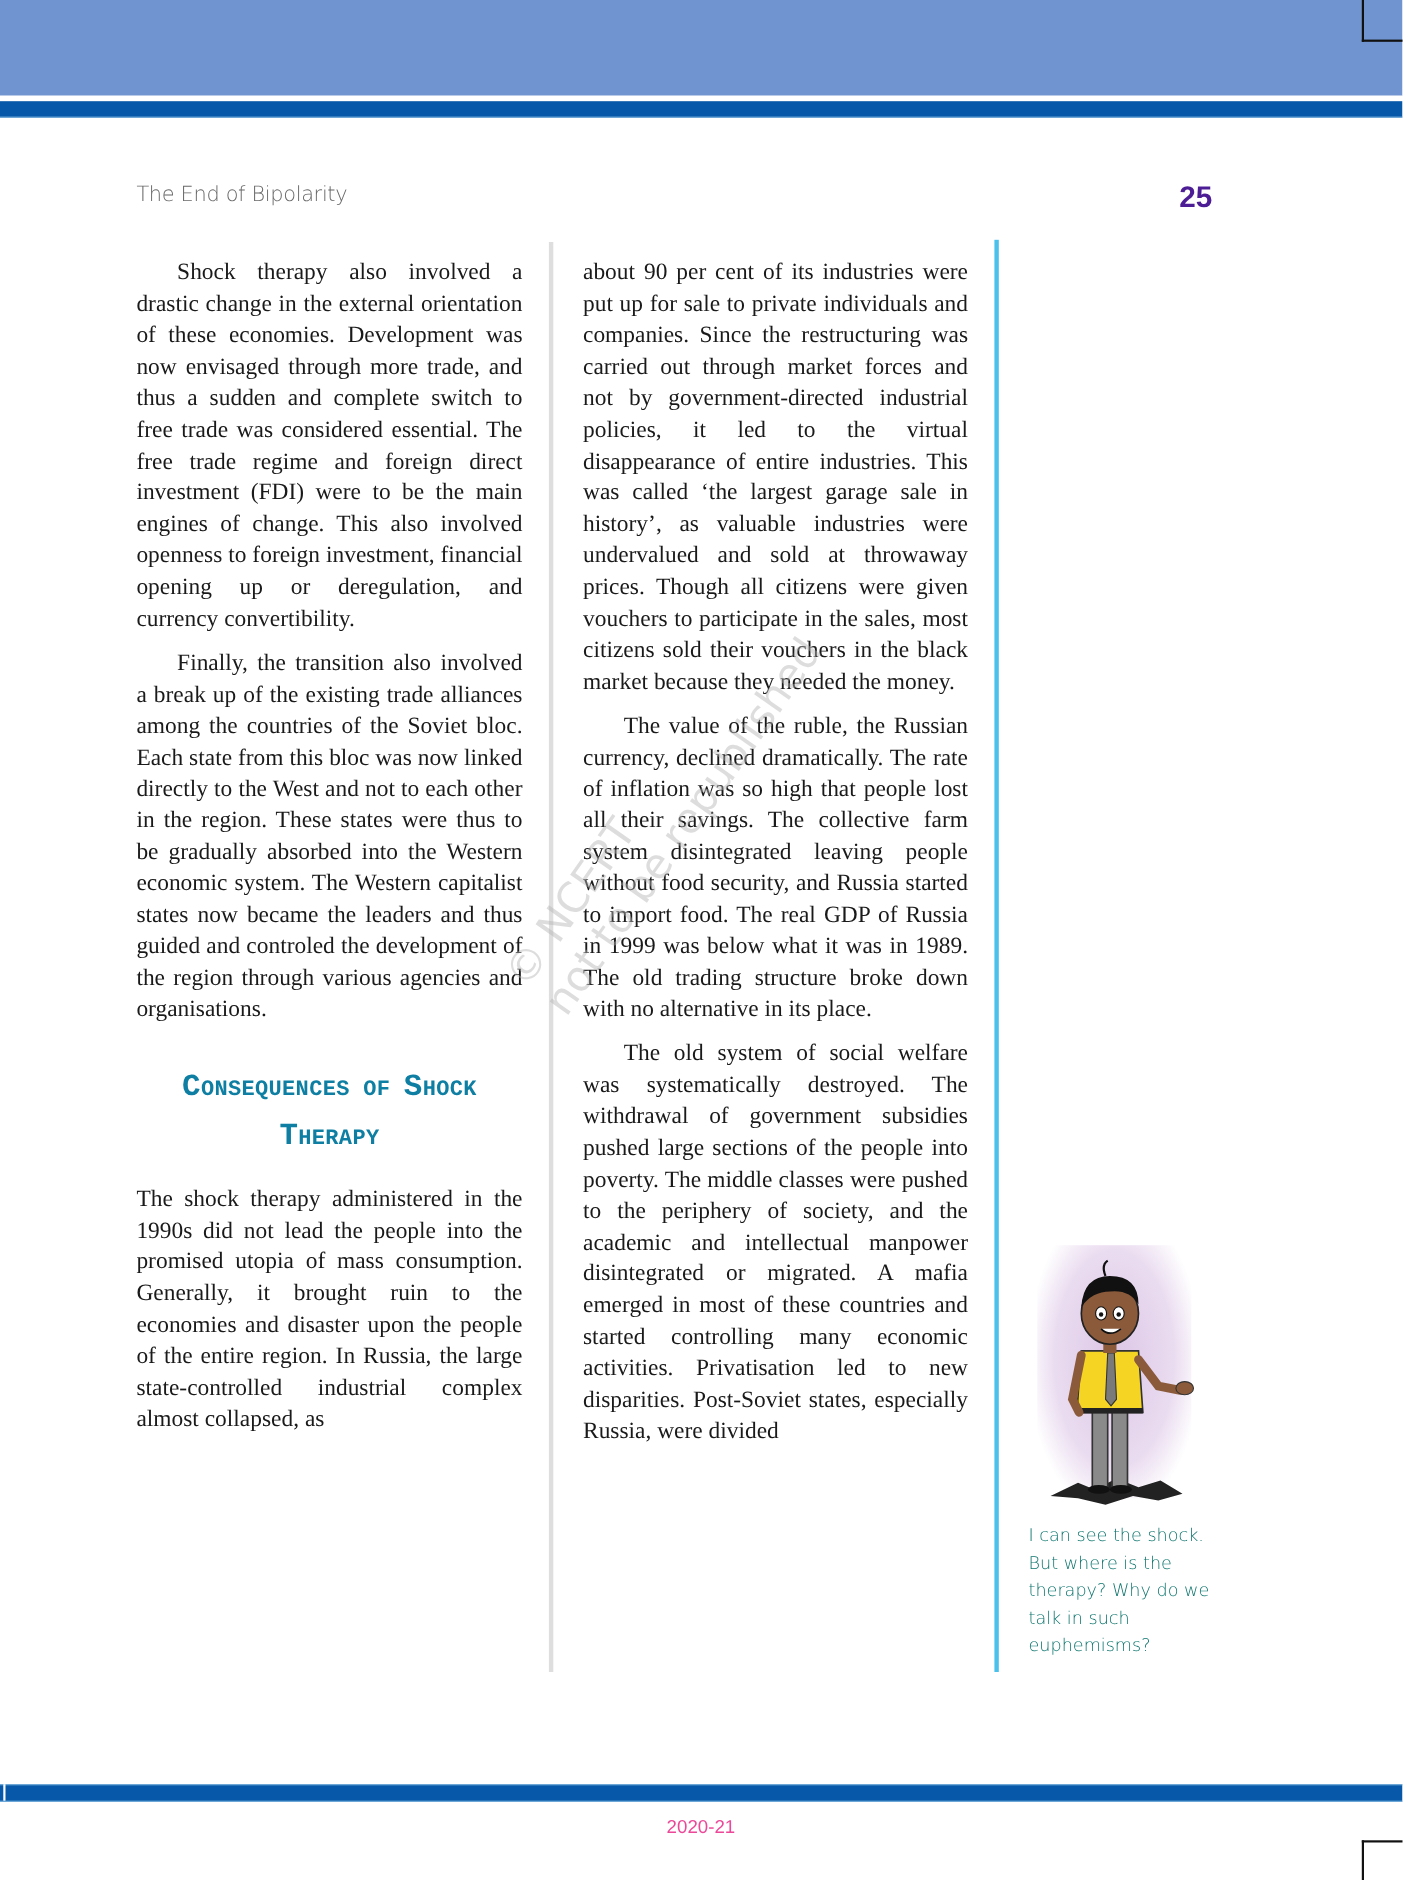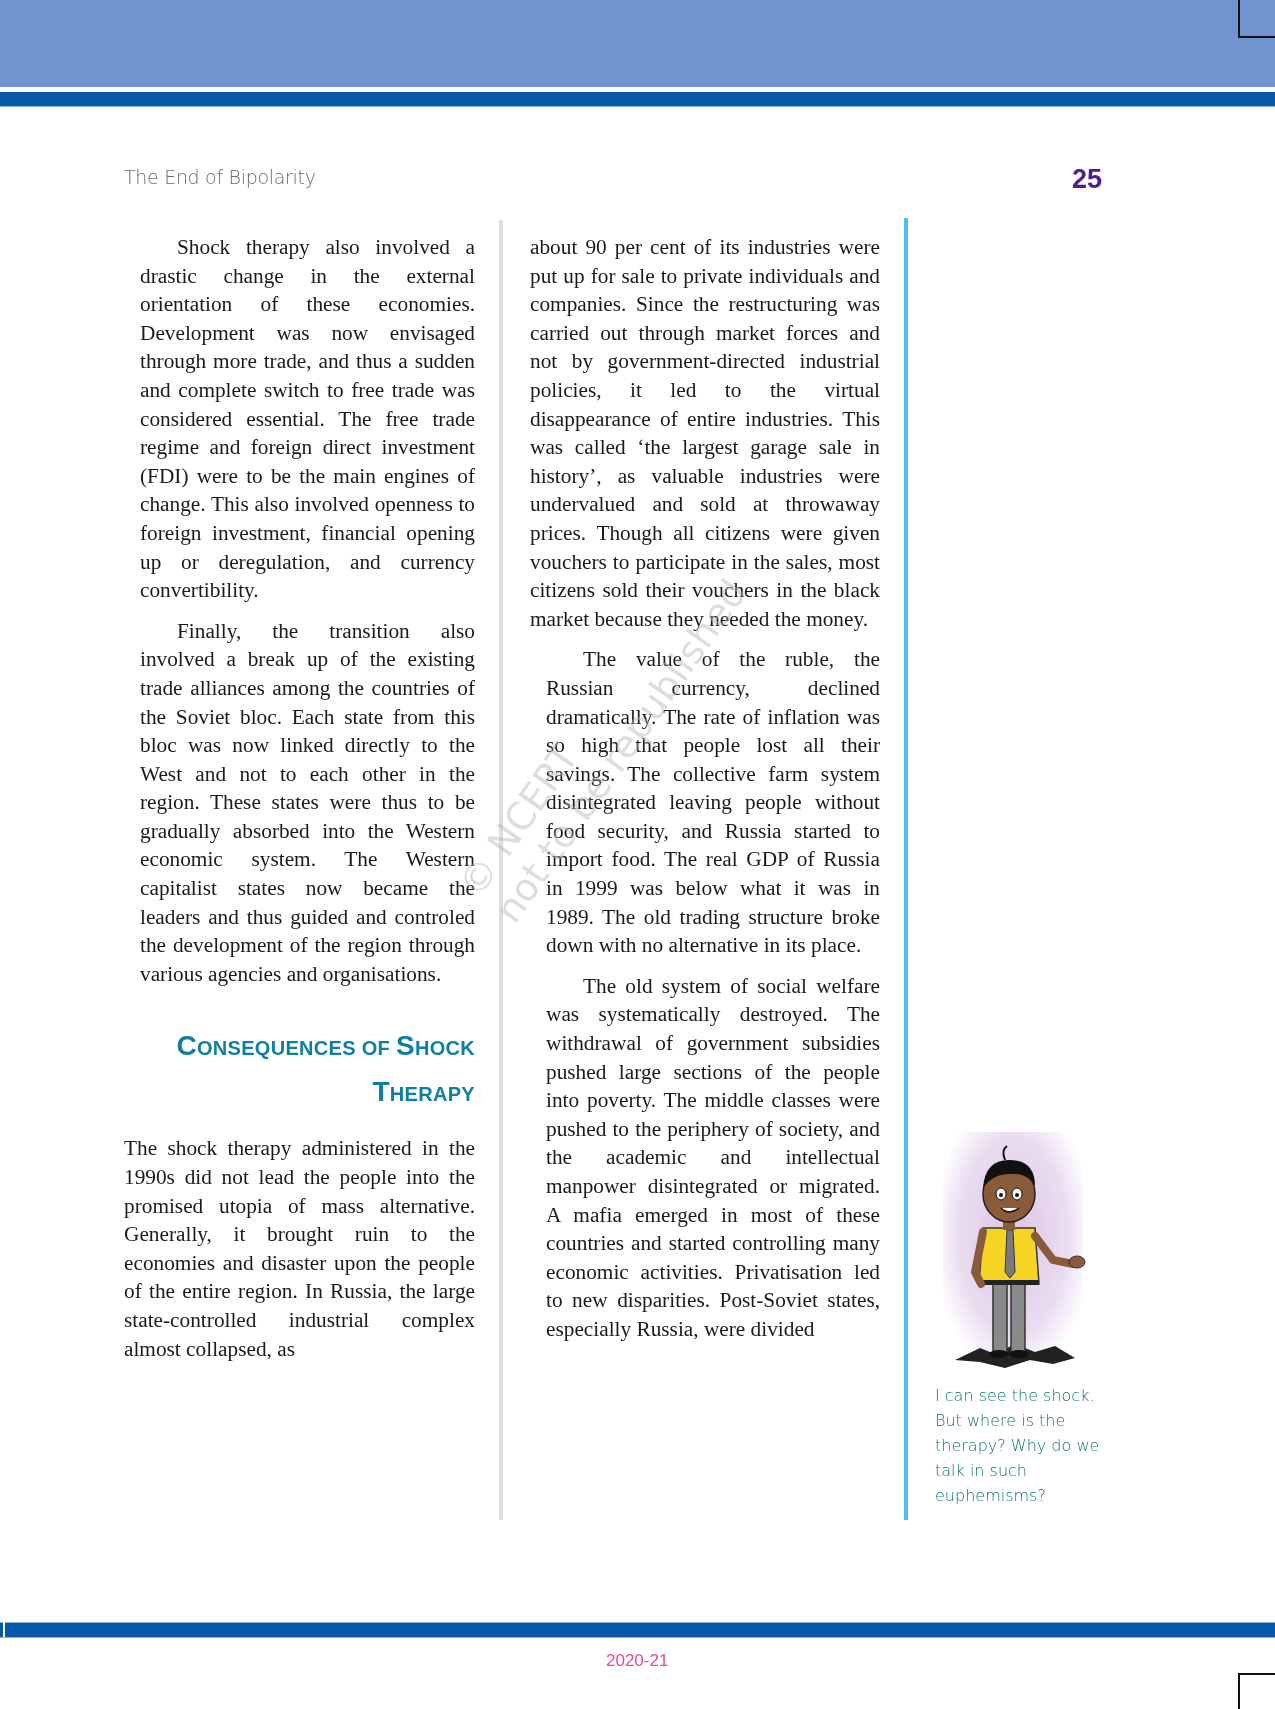--- a/index.html
+++ b/index.html
@@ -12,28 +12,28 @@
     .top-gap { position: absolute; left: 0; top: 87px; width: 1275px; height: 5px; background: #ffffff; }
     .top-bar { position: absolute; left: 0; top: 92px; width: 1275px; height: 14px; background: #0758a8; border-bottom: 1px solid #7cb4e0; }
     .corner-top { position: absolute; left: 1238px; top: 0; width: 40px; height: 38px; border-left: 2px solid #111; border-bottom: 2px solid #111; box-sizing: border-box; }
     .corner-bottom { position: absolute; left: 1238px; top: 1673px; width: 40px; height: 40px; border-left: 2px solid #111; border-top: 2px solid #111; box-sizing: border-box; }
 
     .running-head { position: absolute; left: 124px; top: 166px; font-family: "DejaVu Sans", sans-serif; font-size: 19px; color: #6a6a6a; font-weight: 300; letter-spacing: -0.3px; text-align: right; }
     .page-number { position: absolute; left: 1072px; top: 164px; font-family: "Liberation Sans", sans-serif; font-size: 27px; font-weight: bold; color: #4c1d95; }
 
     .col { position: absolute; font-family: "Liberation Serif", serif; font-size: 21.3px; line-height: 28.6px; color: #1a1a1a; text-align: justify; }
     .col p { margin: 0 0 12px 0; }
-    .col p.indent { text-indent: 37px; margin-left: 16px; }
+    .col p.indent { text-indent: 37px; }
     .col-left { left: 124px; top: 233px; width: 351px; }
     .col-mid { left: 530px; top: 233px; width: 350px; }
 
     .divider-gray { position: absolute; left: 499px; top: 220px; width: 4px; height: 1300px; background: #dedede; }
     .divider-blue { position: absolute; left: 904px; top: 218px; width: 4px; height: 1302px; background: #4bc0ea; }
 
-    .section-heading { font-family: Liberation Sans, sans-serif; color: #0e7fa3; font-weight: bold; font-size: 20px; line-height: 43px; margin: 36px 0 18px 0; text-align: right; letter-spacing: 0.3px; }
+    .section-heading { font-family: Liberation Mono, monospace; color: #0e7fa3; font-weight: bold; font-size: 20px; line-height: 43px; margin: 36px 0 18px 0; text-align: center; letter-spacing: 0.3px; }
     .section-heading .cap { font-size: 28px; }
 
     .watermark { position: absolute; left: 450px; top: 880px; transform: rotate(-55deg); transform-origin: left top; font-family: "DejaVu Sans", sans-serif; color: rgba(180,180,180,0.45); font-size: 38px; white-space: nowrap; pointer-events: none; line-height: 44px; }
 
     .figure { position: absolute; left: 935px; top: 1132px; width: 156px; height: 246px; }
     .figure .bg { position: absolute; left: 8px; top: 0; width: 140px; height: 230px; background: radial-gradient(ellipse at 50% 45%, #dcc6e6 0%, #eadcf0 55%, rgba(255,255,255,0) 80%); }
     .caption { position: absolute; left: 935px; top: 1383px; width: 175px; font-family: "DejaVu Sans", sans-serif; font-size: 16px; line-height: 25px; color: #0f766e; font-weight: 300; }
 
     .bottom-bar { position: absolute; left: 0; top: 1622px; width: 1275px; height: 14px; background: #0758a8; border-top: 1px solid #7cb4e0; border-bottom: 1px solid #7cb4e0; }
     .bottom-bar-tick { position: absolute; left: 3px; top: 1622px; width: 2px; height: 15px; background: #ffffff; }
@@ -50,21 +50,21 @@
 <div class="running-head">The End of Bipolarity</div>
 <div class="page-number">25</div>
 
 <div class="divider-gray"></div>
 <div class="divider-blue"></div>
 
 <div class="col col-left">
   <p class="indent">Shock therapy also involved a drastic change in the external orientation of these economies. Development was now envisaged through more trade, and thus a sudden and complete switch to free trade was considered essential. The free trade regime and foreign direct investment (FDI) were to be the main engines of change. This also involved openness to foreign investment, financial opening up or deregulation, and currency convertibility.</p>
   <p class="indent">Finally, the transition also involved a break up of the existing trade alliances among the countries of the Soviet bloc. Each state from this bloc was now linked directly to the West and not to each other in the region. These states were thus to be gradually absorbed into the Western economic system. The Western capitalist states now became the leaders and thus guided and controled the development of the region through various agencies and organisations.</p>
   <h2 class="section-heading"><span class="cap">C</span><span>ONSEQUENCES OF </span><span class="cap">S</span><span>HOCK</span><br><span class="cap">T</span><span>HERAPY</span></h2>
-  <p>The shock therapy administered in the 1990s did not lead the people into the promised utopia of mass alternative. Generally, it brought ruin to the economies and disaster upon the people of the entire region. In Russia, the large state-controlled industrial complex almost collapsed, as</p>
+  <p>The shock therapy administered in the 1990s did not lead the people into the promised utopia of mass consumption. Generally, it brought ruin to the economies and disaster upon the people of the entire region. In Russia, the large state-controlled industrial complex almost collapsed, as</p>
 </div>
 
 <div class="col col-mid">
   <p>about 90 per cent of its industries were put up for sale to private individuals and companies. Since the restructuring was carried out through market forces and not by government-directed industrial policies, it led to the virtual disappearance of entire industries. This was called ‘the largest garage sale in history’, as valuable industries were undervalued and sold at throwaway prices. Though all citizens were given vouchers to participate in the sales, most citizens sold their vouchers in the black market because they needed the money.</p>
   <p class="indent">The value of the ruble, the Russian currency, declined dramatically. The rate of inflation was so high that people lost all their savings. The collective farm system disintegrated leaving people without food security, and Russia started to import food. The real GDP of Russia in 1999 was below what it was in 1989. The old trading structure broke down with no alternative in its place.</p>
   <p class="indent">The old system of social welfare was systematically destroyed. The withdrawal of government subsidies pushed large sections of the people into poverty. The middle classes were pushed to the periphery of society, and the academic and intellectual manpower disintegrated or migrated. A mafia emerged in most of these countries and started controlling many economic activities. Privatisation led to new disparities. Post-Soviet states, especially Russia, were divided</p>
 </div>
 
 <div class="watermark">
   <div>© NCERT</div>

